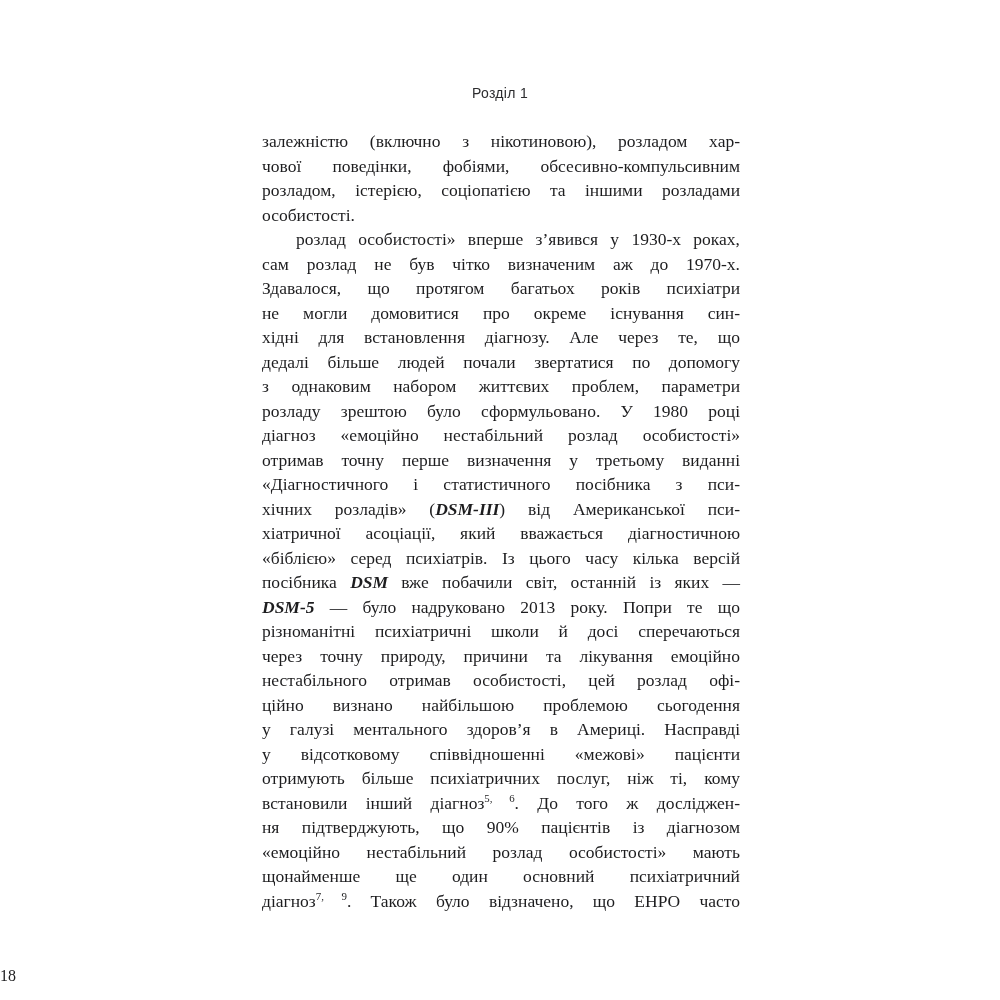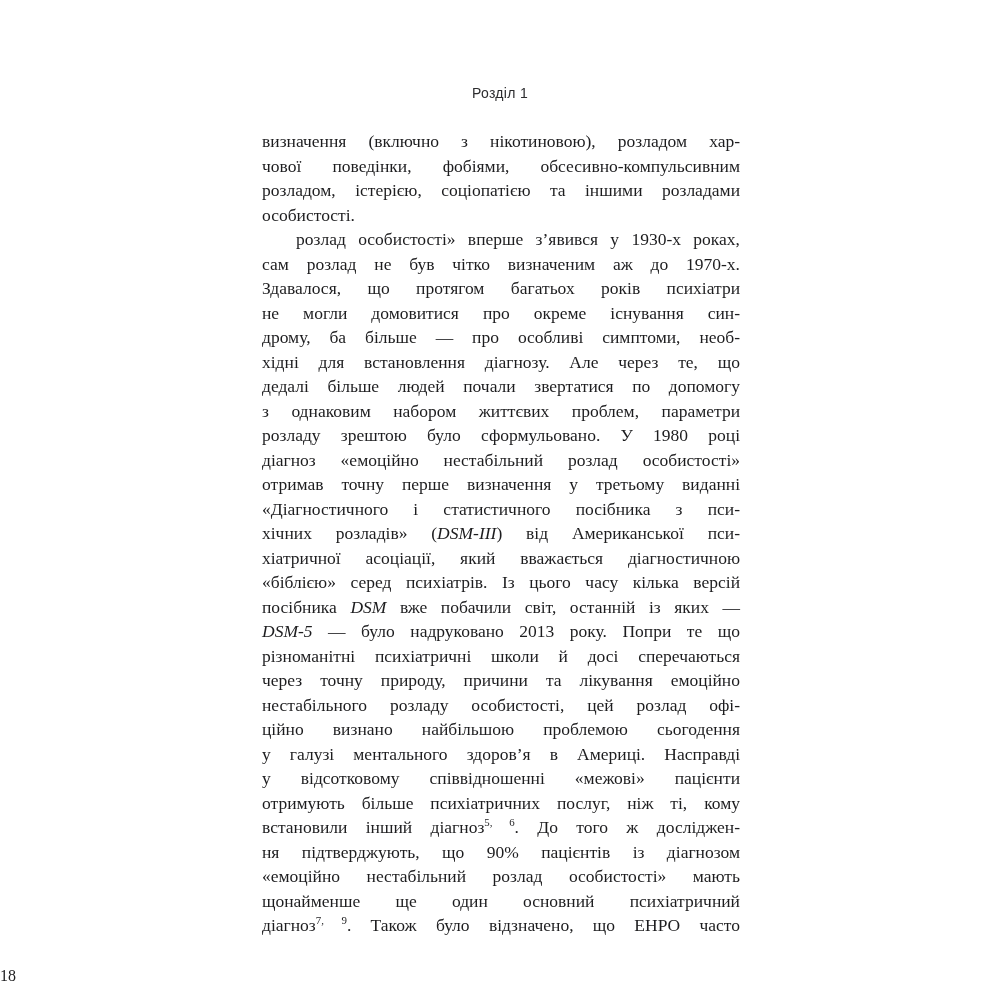--- a/index.html
+++ b/index.html
@@ -42,20 +42,21 @@
     text-align-last: justify;
   }
   .line.end {
     text-align-last: left;
   }
   .paragraph.indent .line:first-child {
     text-indent: 34px;
   }
   .line i {
     font-style: italic;
+    font-weight: bold;
   }
   .line sup {
     font-size: 0.62em;
     vertical-align: super;
     line-height: 0;
   }
   .page-number {
     position: absolute;
     top: 930px;
     left: 0;
@@ -66,46 +67,45 @@
   }
 </style>
 </head>
 <body>
 
 <div class="page">
   <div class="running-header">Розділ 1</div>
 
   <div class="text-block" id="text-block">
       <div class="paragraph">
-        <div class="line"><span>визначення (включно з нікотиновою), розладом хар-</span></div>
+        <div class="line"><span>залежністю (включно з нікотиновою), розладом хар-</span></div>
         <div class="line"><span>чової поведінки, фобіями, обсесивно-компульсивним</span></div>
         <div class="line"><span>розладом, істерією, соціопатією та іншими розладами</span></div>
         <div class="line end"><span>особистості.</span></div>
       </div>
       <div class="paragraph indent">
         <div class="line"><span>розлад особистості» вперше з’явився у 1930-х роках,</span></div>
         <div class="line"><span>сам розлад не був чітко визначеним аж до 1970-х.</span></div>
         <div class="line"><span>Здавалося, що протягом багатьох років психіатри</span></div>
         <div class="line"><span>не могли домовитися про окреме існування син-</span></div>
-        <div class="line"><span>дрому, ба більше — про особливі симптоми, необ-</span></div>
         <div class="line"><span>хідні для встановлення діагнозу. Але через те, що</span></div>
         <div class="line"><span>дедалі більше людей почали звертатися по допомогу</span></div>
         <div class="line"><span>з однаковим набором життєвих проблем, параметри</span></div>
         <div class="line"><span>розладу зрештою було сформульовано. У 1980 році</span></div>
         <div class="line"><span>діагноз «емоційно нестабільний розлад особистості»</span></div>
         <div class="line"><span>отримав точну перше визначення у третьому виданні</span></div>
         <div class="line"><span>«Діагностичного і статистичного посібника з пси-</span></div>
         <div class="line"><span>хічних розладів» (</span><i>DSM-III</i><span>) від Американської пси-</span></div>
         <div class="line"><span>хіатричної асоціації, який вважається діагностичною</span></div>
         <div class="line"><span>«біблією» серед психіатрів. Із цього часу кілька версій</span></div>
         <div class="line"><span>посібника </span><i>DSM</i><span> вже побачили світ, останній із яких —</span></div>
         <div class="line"><i>DSM-5</i><span> — було надруковано 2013 року. Попри те що</span></div>
         <div class="line"><span>різноманітні психіатричні школи й досі сперечаються</span></div>
         <div class="line"><span>через точну природу, причини та лікування емоційно</span></div>
-        <div class="line"><span>нестабільного розладу особистості, цей розлад офі-</span></div>
+        <div class="line"><span>нестабільного отримав особистості, цей розлад офі-</span></div>
         <div class="line"><span>ційно визнано найбільшою проблемою сьогодення</span></div>
         <div class="line"><span>у галузі ментального здоров’я в Америці. Насправді</span></div>
         <div class="line"><span>у відсотковому співвідношенні «межові» пацієнти</span></div>
         <div class="line"><span>отримують більше психіатричних послуг, ніж ті, кому</span></div>
         <div class="line"><span>встановили інший діагноз</span><sup>5, 6</sup><span>. До того ж досліджен-</span></div>
         <div class="line"><span>ня підтверджують, що 90% пацієнтів із діагнозом</span></div>
         <div class="line"><span>«емоційно нестабільний розлад особистості» мають</span></div>
         <div class="line"><span>щонайменше ще один основний психіатричний</span></div>
         <div class="line"><span>діагноз</span><sup>7, 9</sup><span>. Також було відзначено, що ЕНРО часто</span></div>
       </div>

